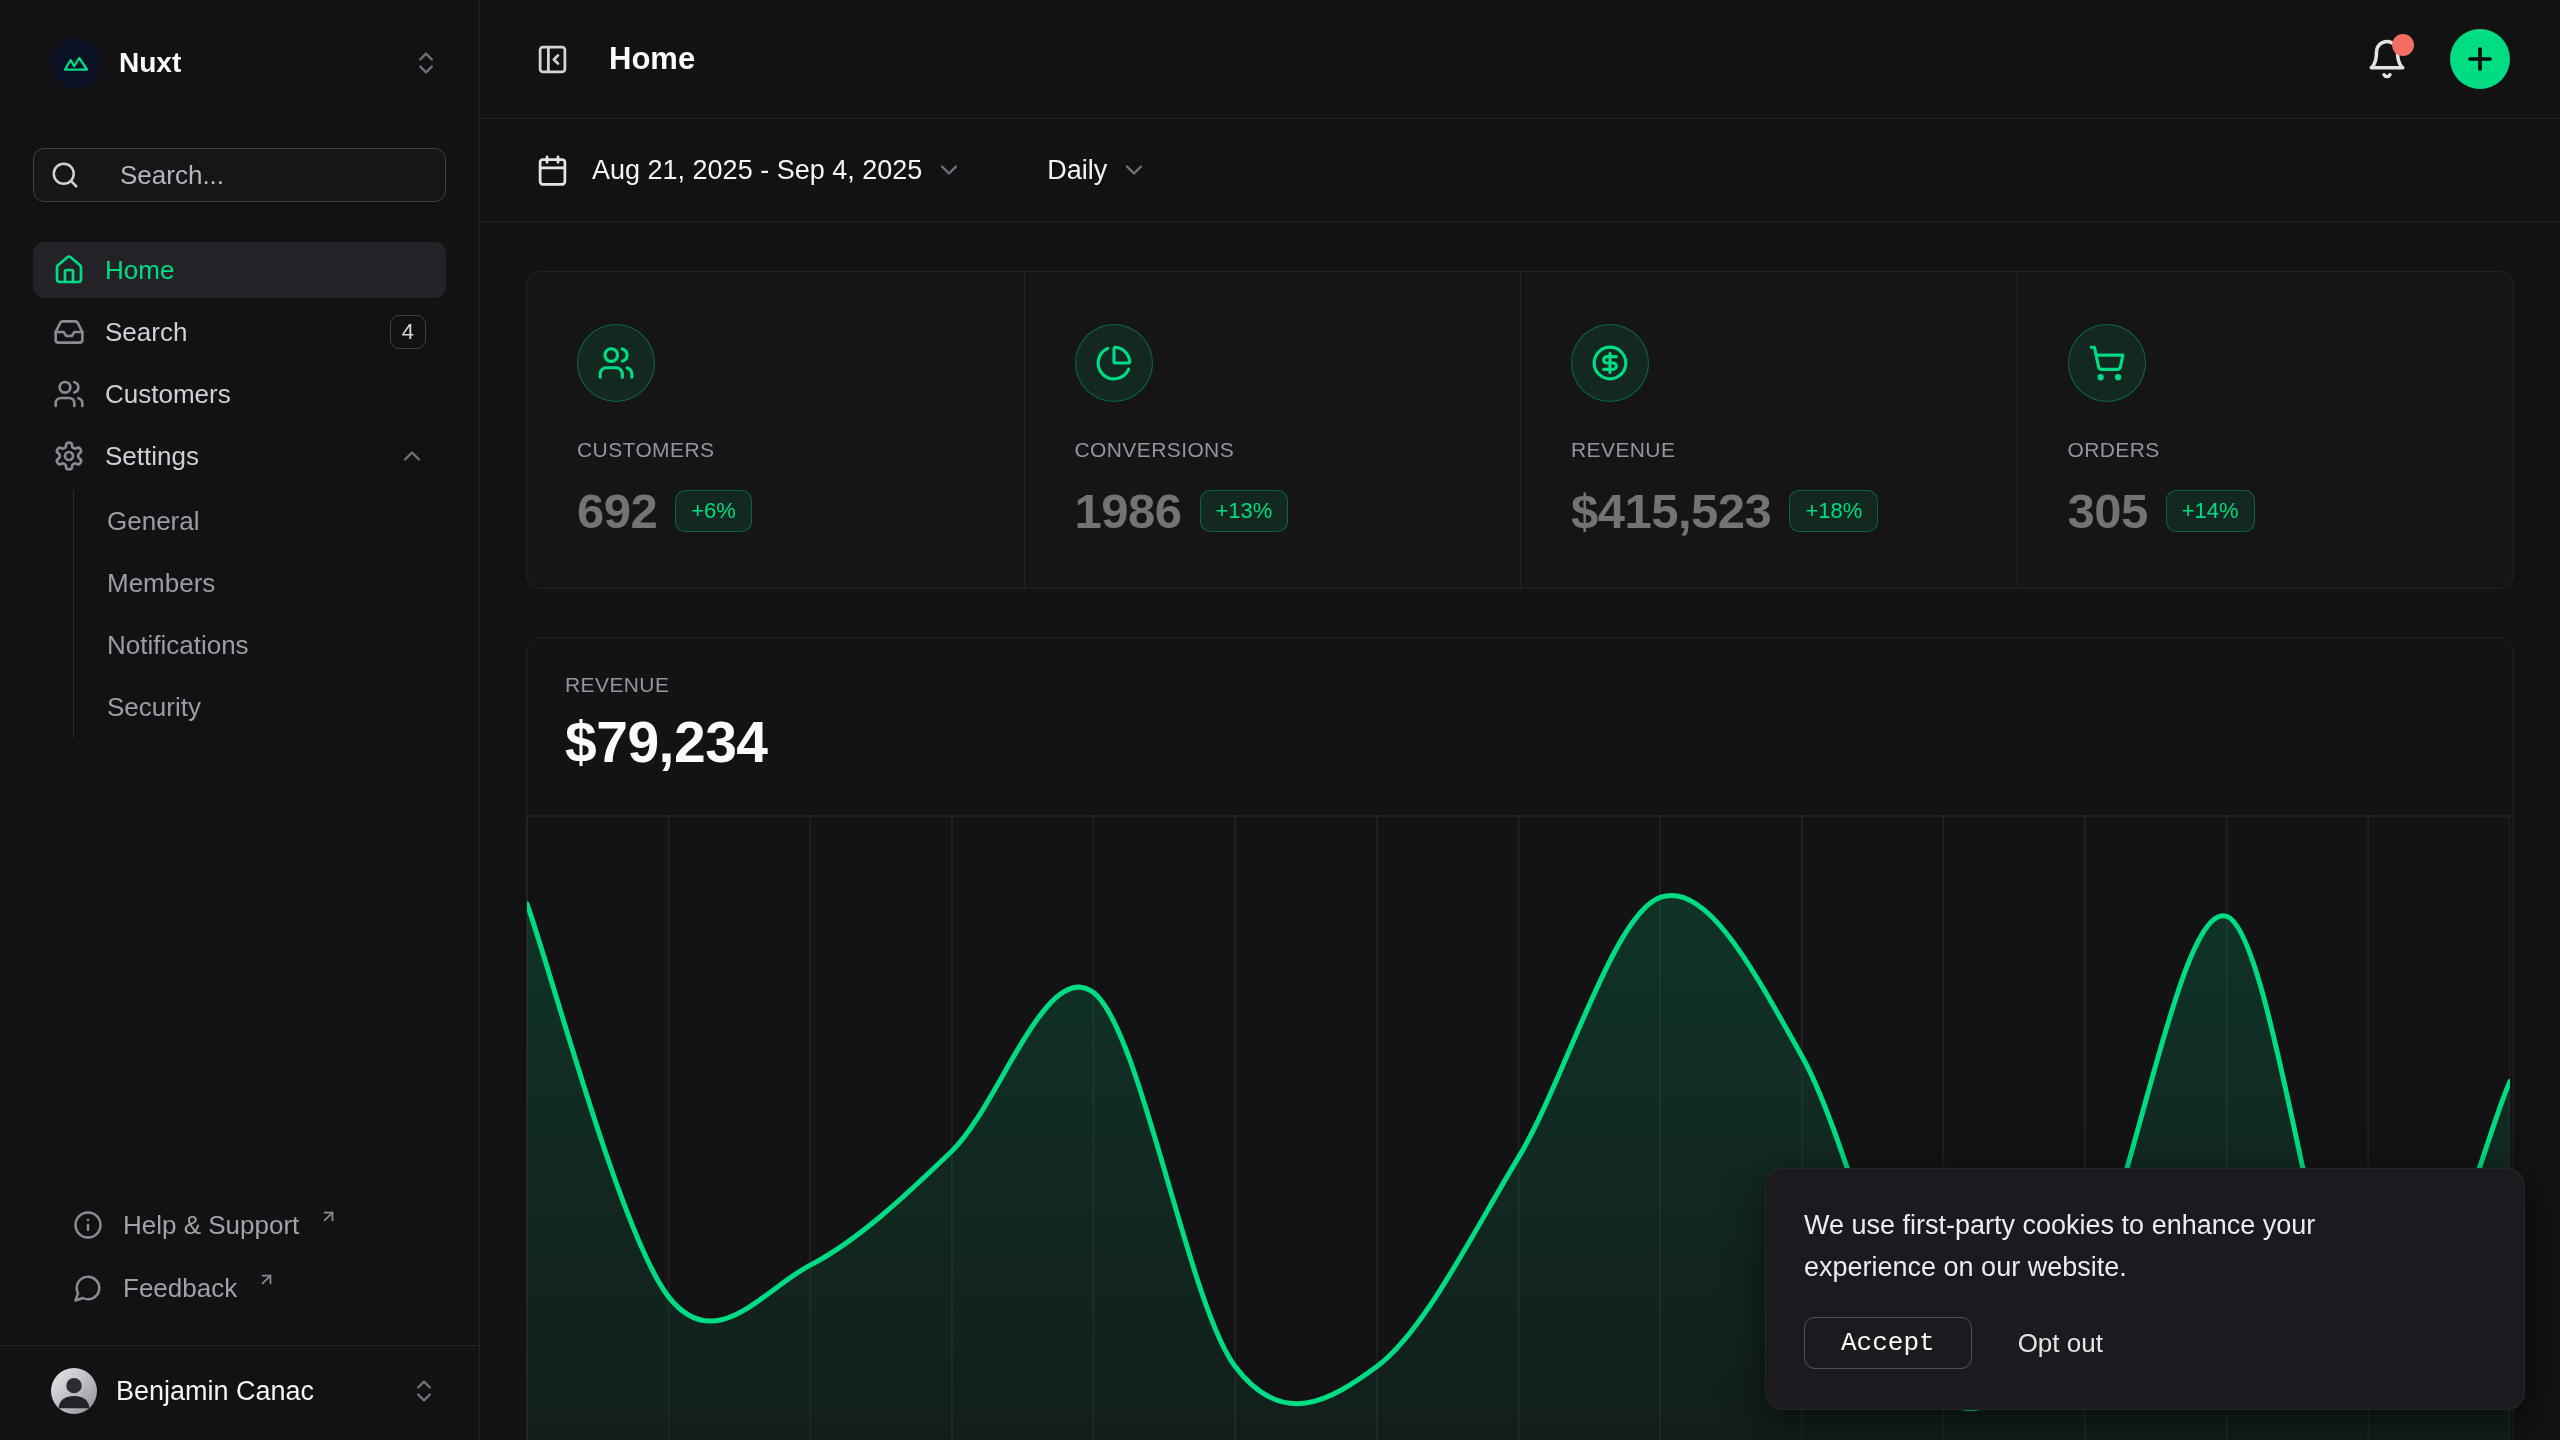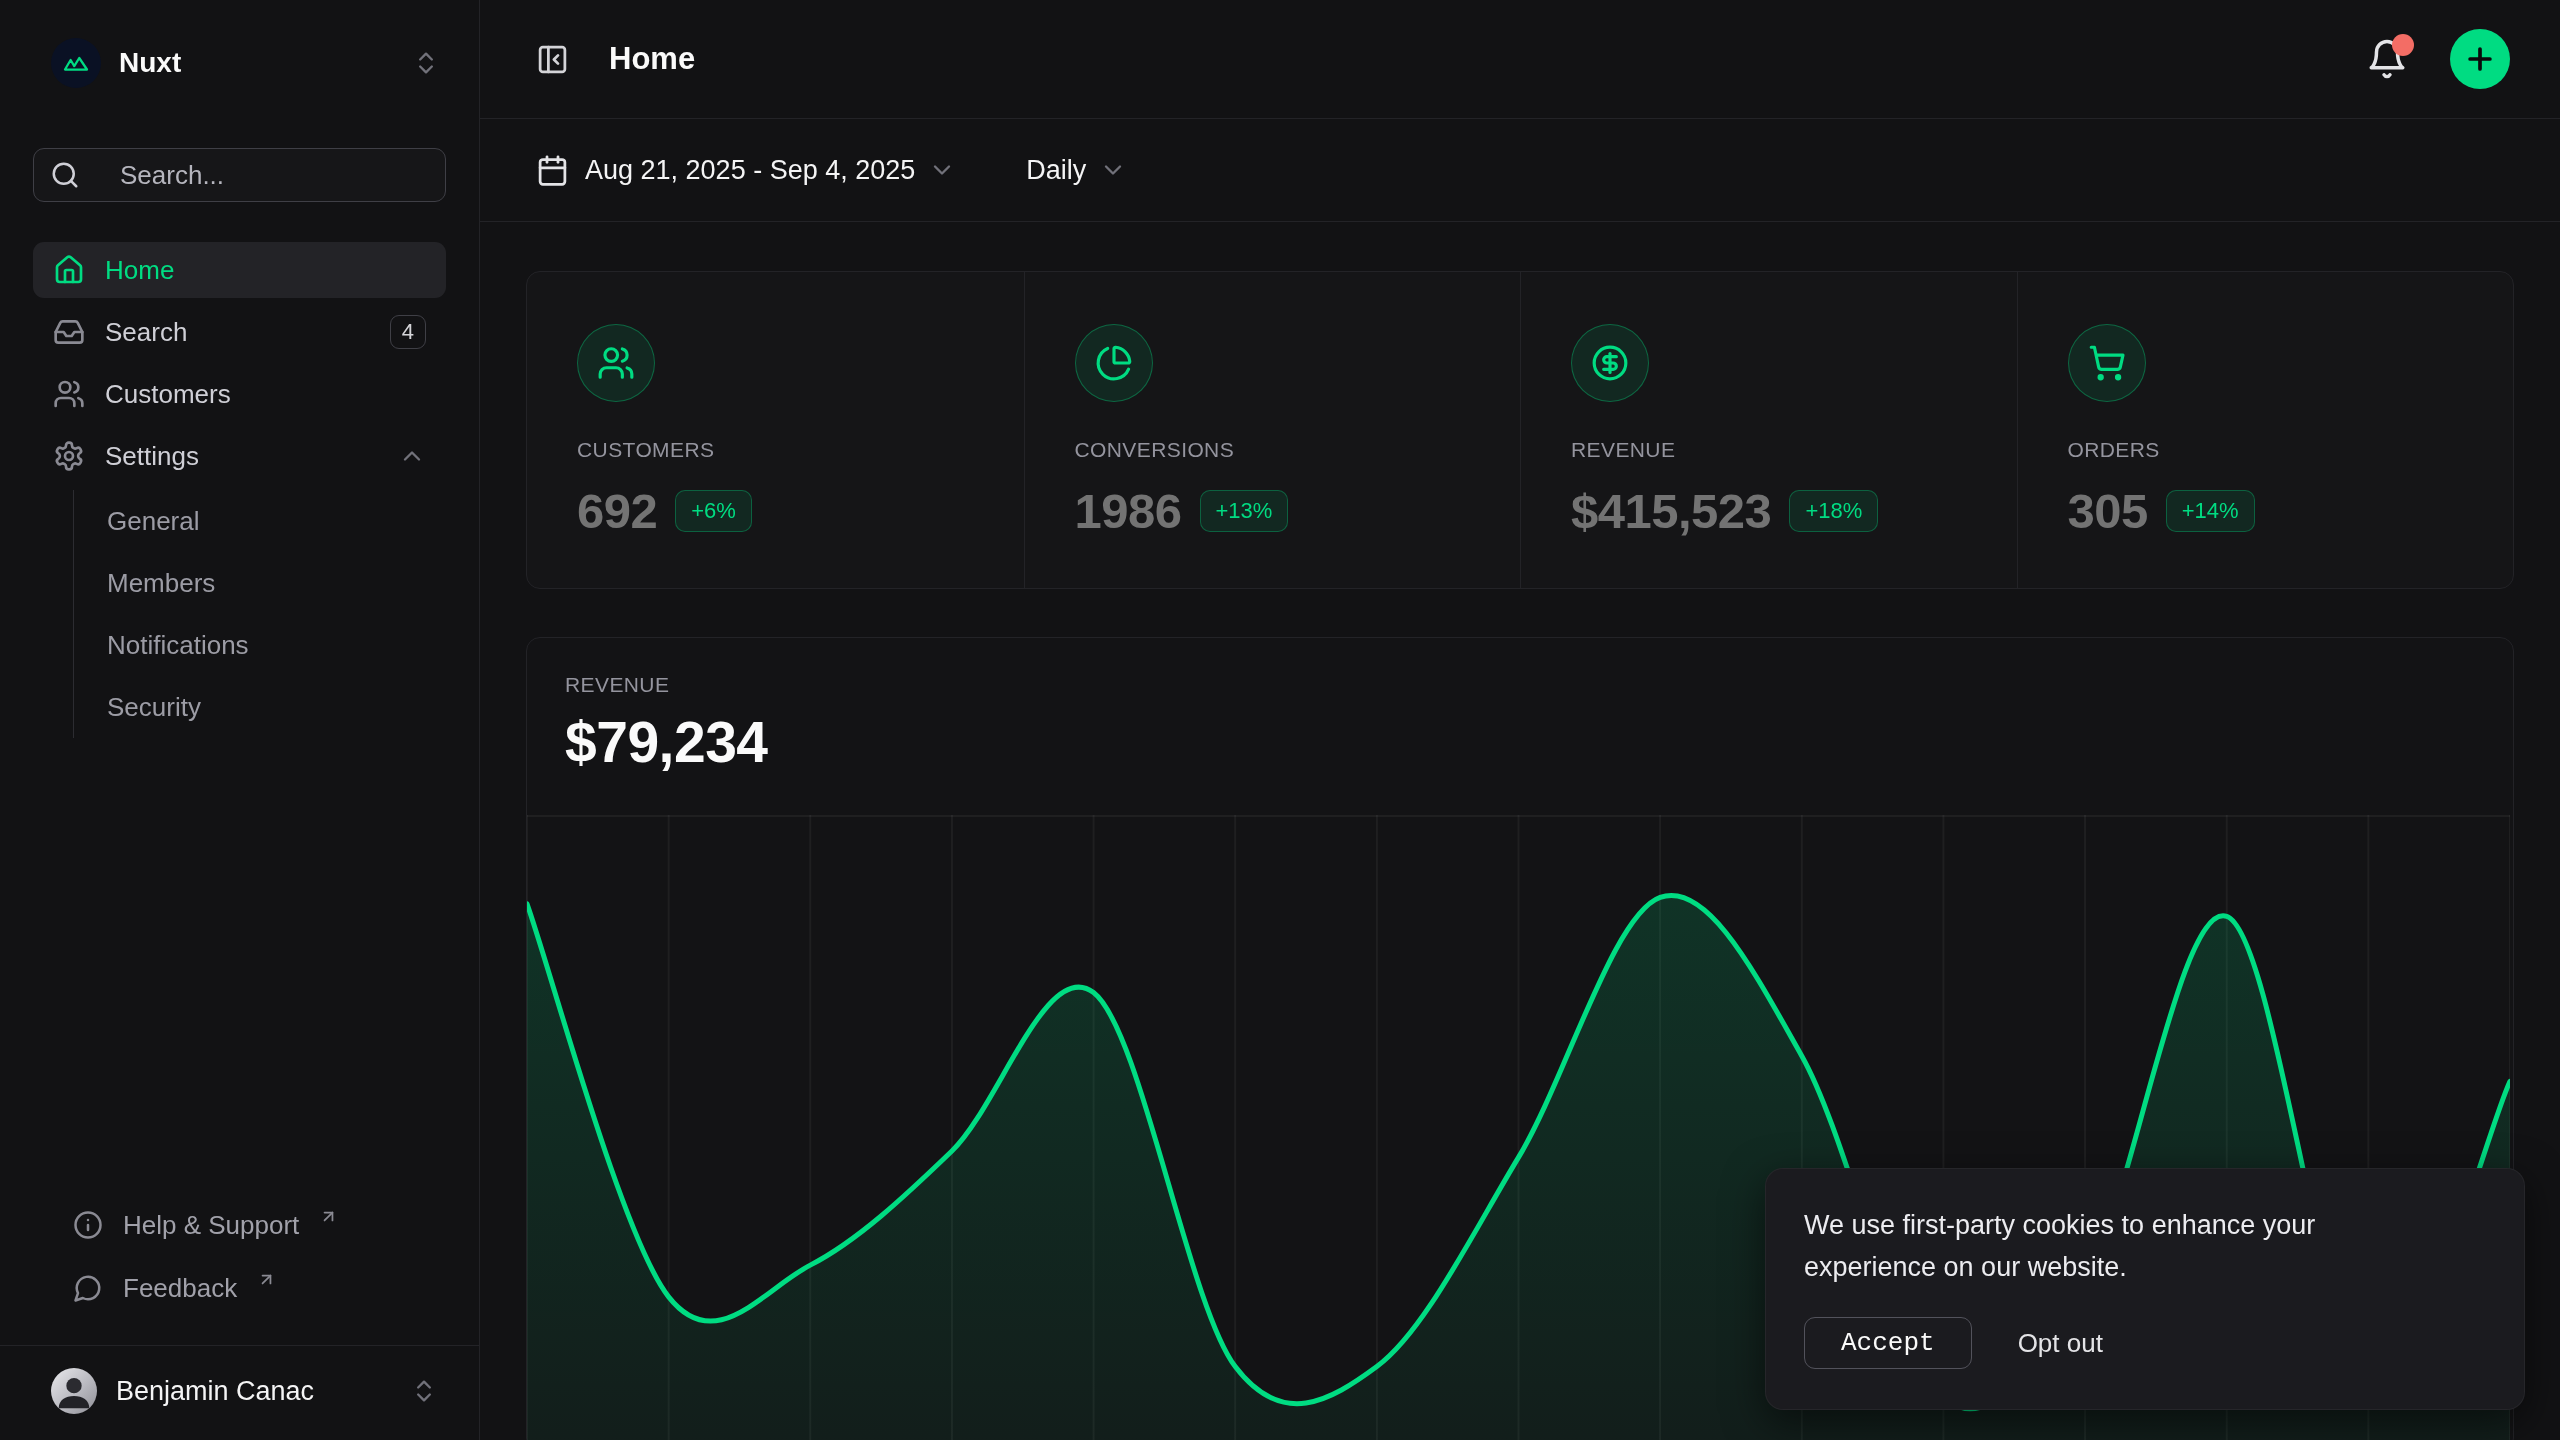--- a/index.html
+++ b/index.html
@@ -64,24 +64,24 @@
   .bell-btn { position:relative; color:#e4e4e7; display:flex; cursor:pointer; }
   .bell-dot { position:absolute; top:-4px; right:-6px; width:22px; height:22px; border-radius:50%;
               background:#f36d65; }
   .plus-btn { width:60px; height:60px; border-radius:50%; background:#00dc82; margin-left:42px;
               display:flex; align-items:center; justify-content:center; color:#0a0a0b; cursor:pointer; }
 
   .toolbar { height:103px; border-bottom:1.5px solid #232327; display:flex; align-items:center;
              padding:0 56px; flex-shrink:0; }
   .tb-group { display:flex; align-items:center; cursor:pointer; }
   .tb-group .cal { color:#e4e4e7; display:flex; }
-  .tb-date { margin-left:16px; font-size:27px; font-weight:500; color:#f4f4f5; }
+  .tb-date { margin-left:23px; font-size:27px; font-weight:500; color:#f4f4f5; }
   .tb-chev { margin-left:13px; color:#71717a; display:flex; }
   .tb-period { margin-left:70px; }
-  .tb-period .tb-date { margin-left:0; }
+  .tb-period .tb-date { margin-left:14px; }
 
   .content { padding:49px 46px 0; }
 
   
   .stats { border:1.5px solid #232327; border-radius:14px; background:#151517;
            display:grid; grid-template-columns:repeat(4,1fr); overflow:hidden; }
   .stat-cell { padding:52px 50px 49px; cursor:pointer; }
   .stat-cell + .stat-cell { border-left:1.5px solid #232327; }
   .stat-icon { width:78px; height:78px; border-radius:50%; background:rgba(0,220,130,0.10);
                border:1.5px solid rgba(0,220,130,0.35); color:#00dc82; display:flex;

